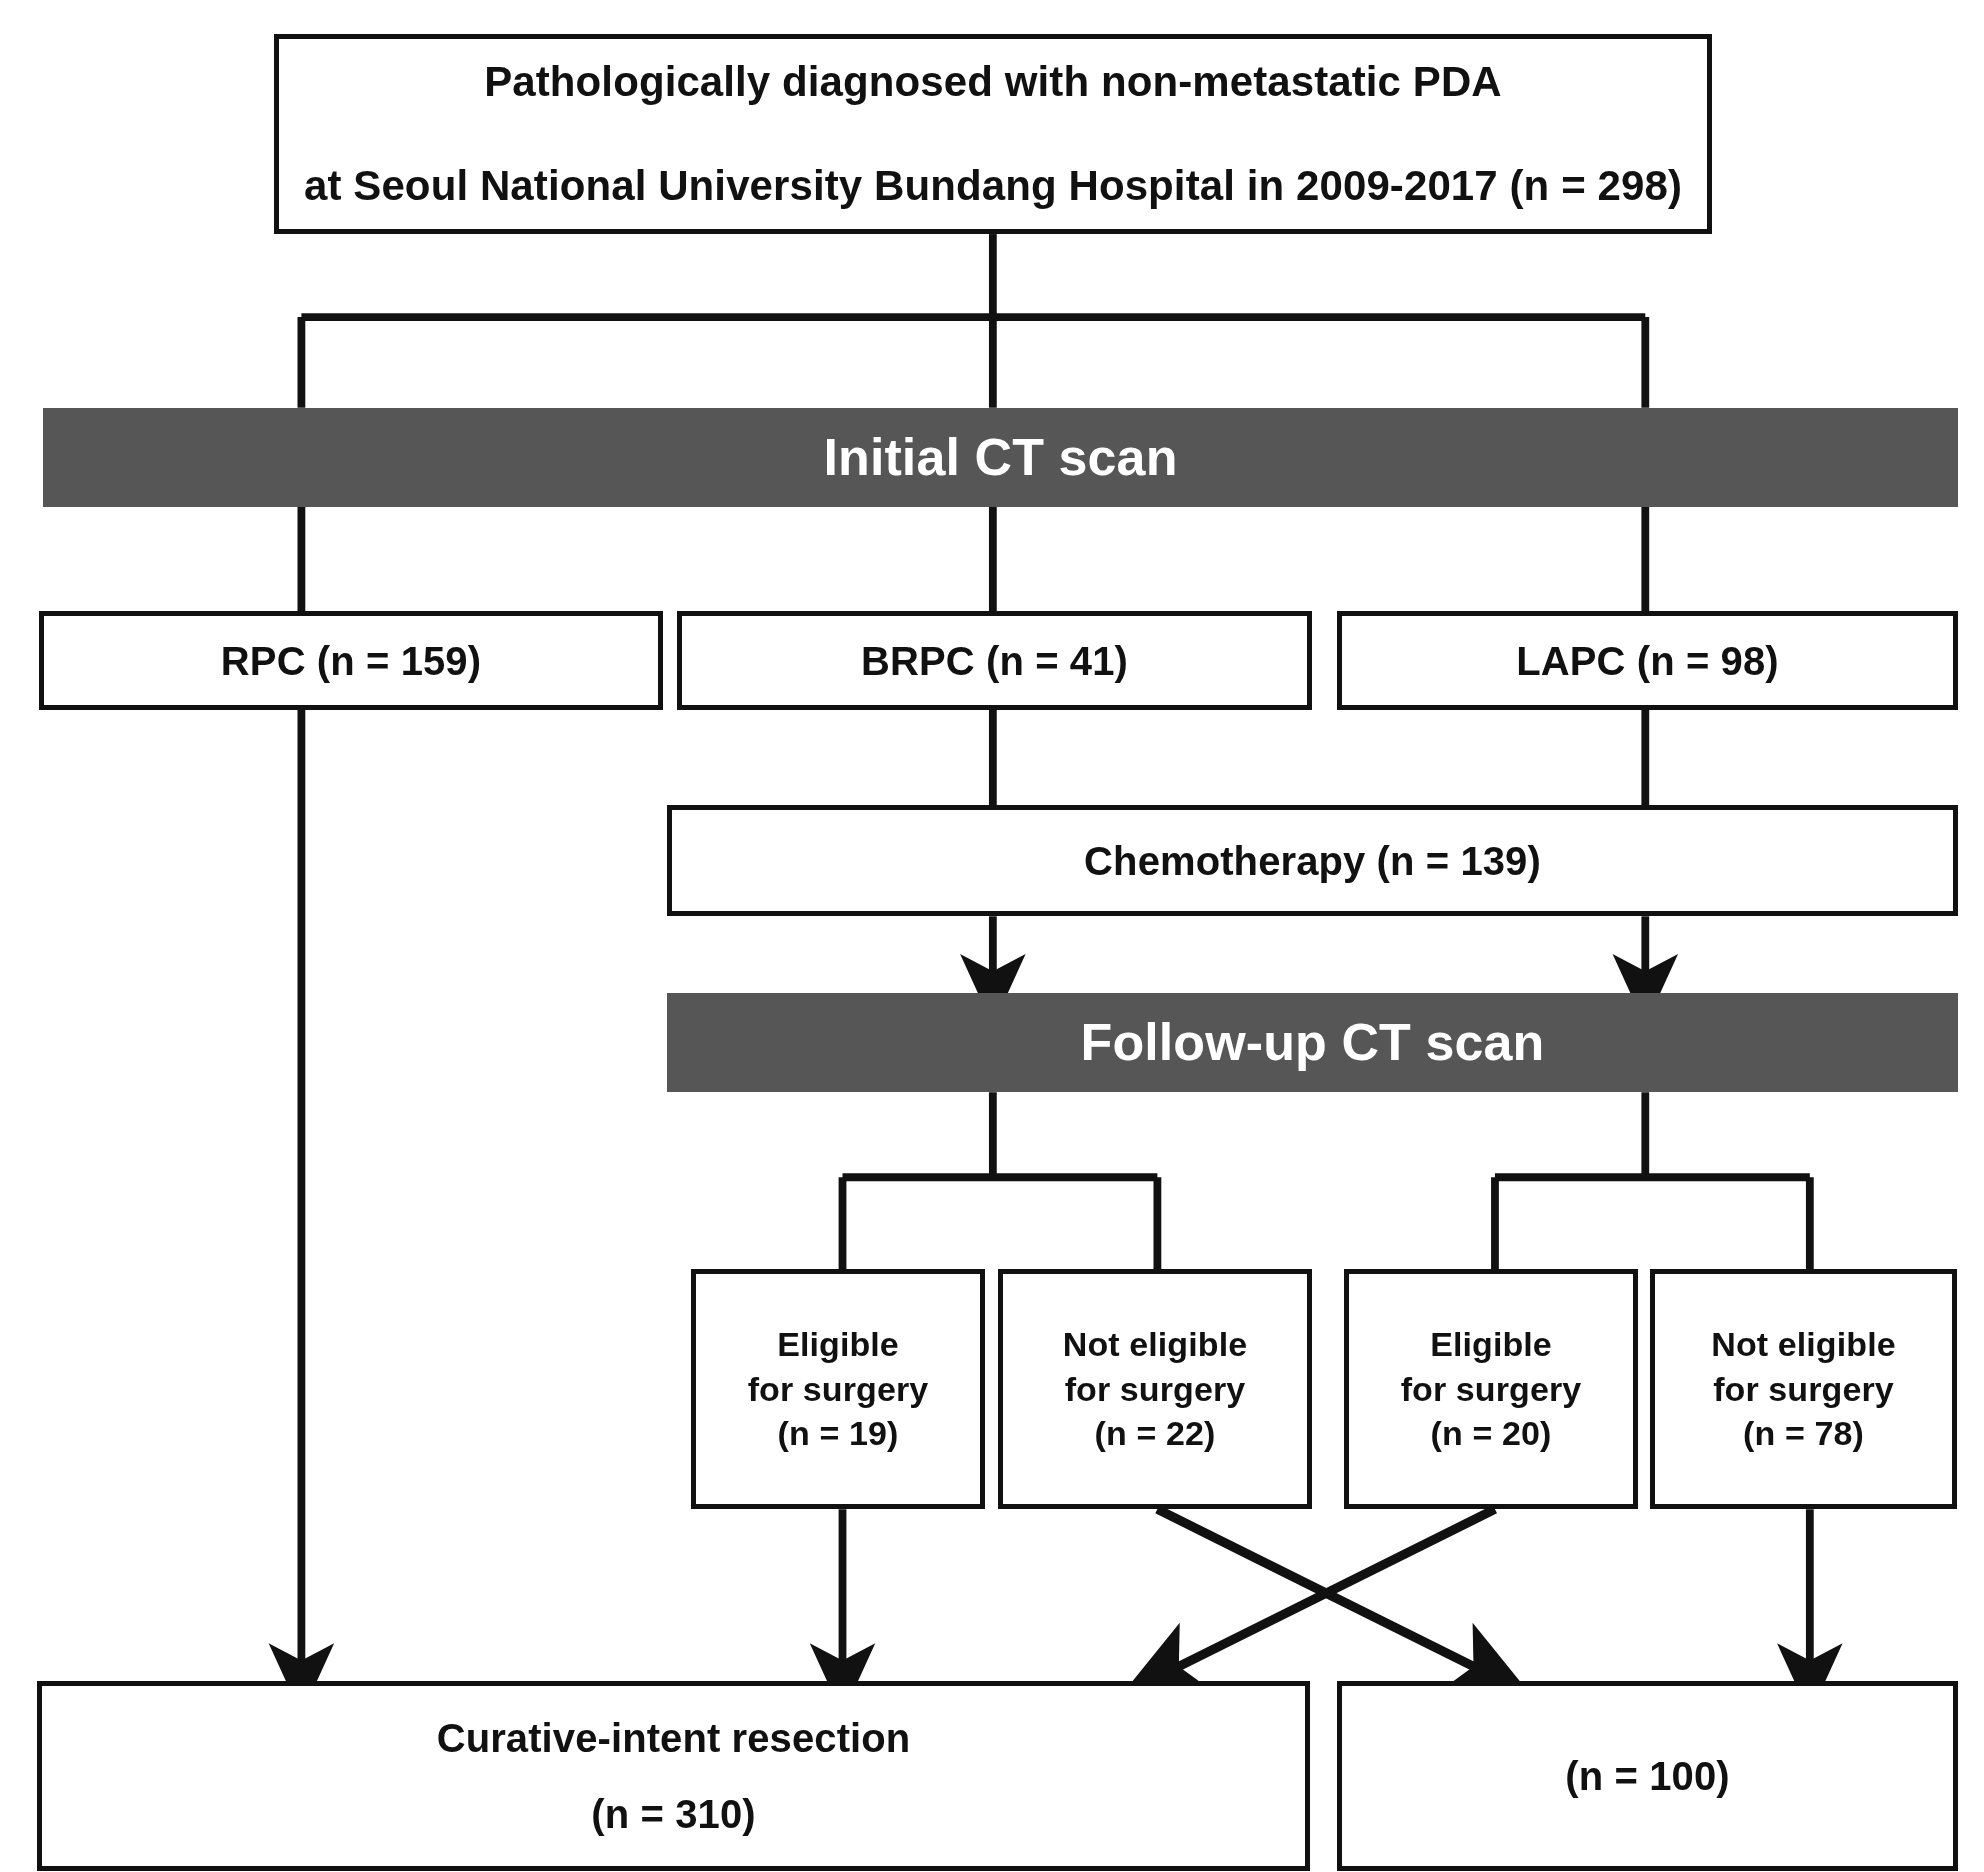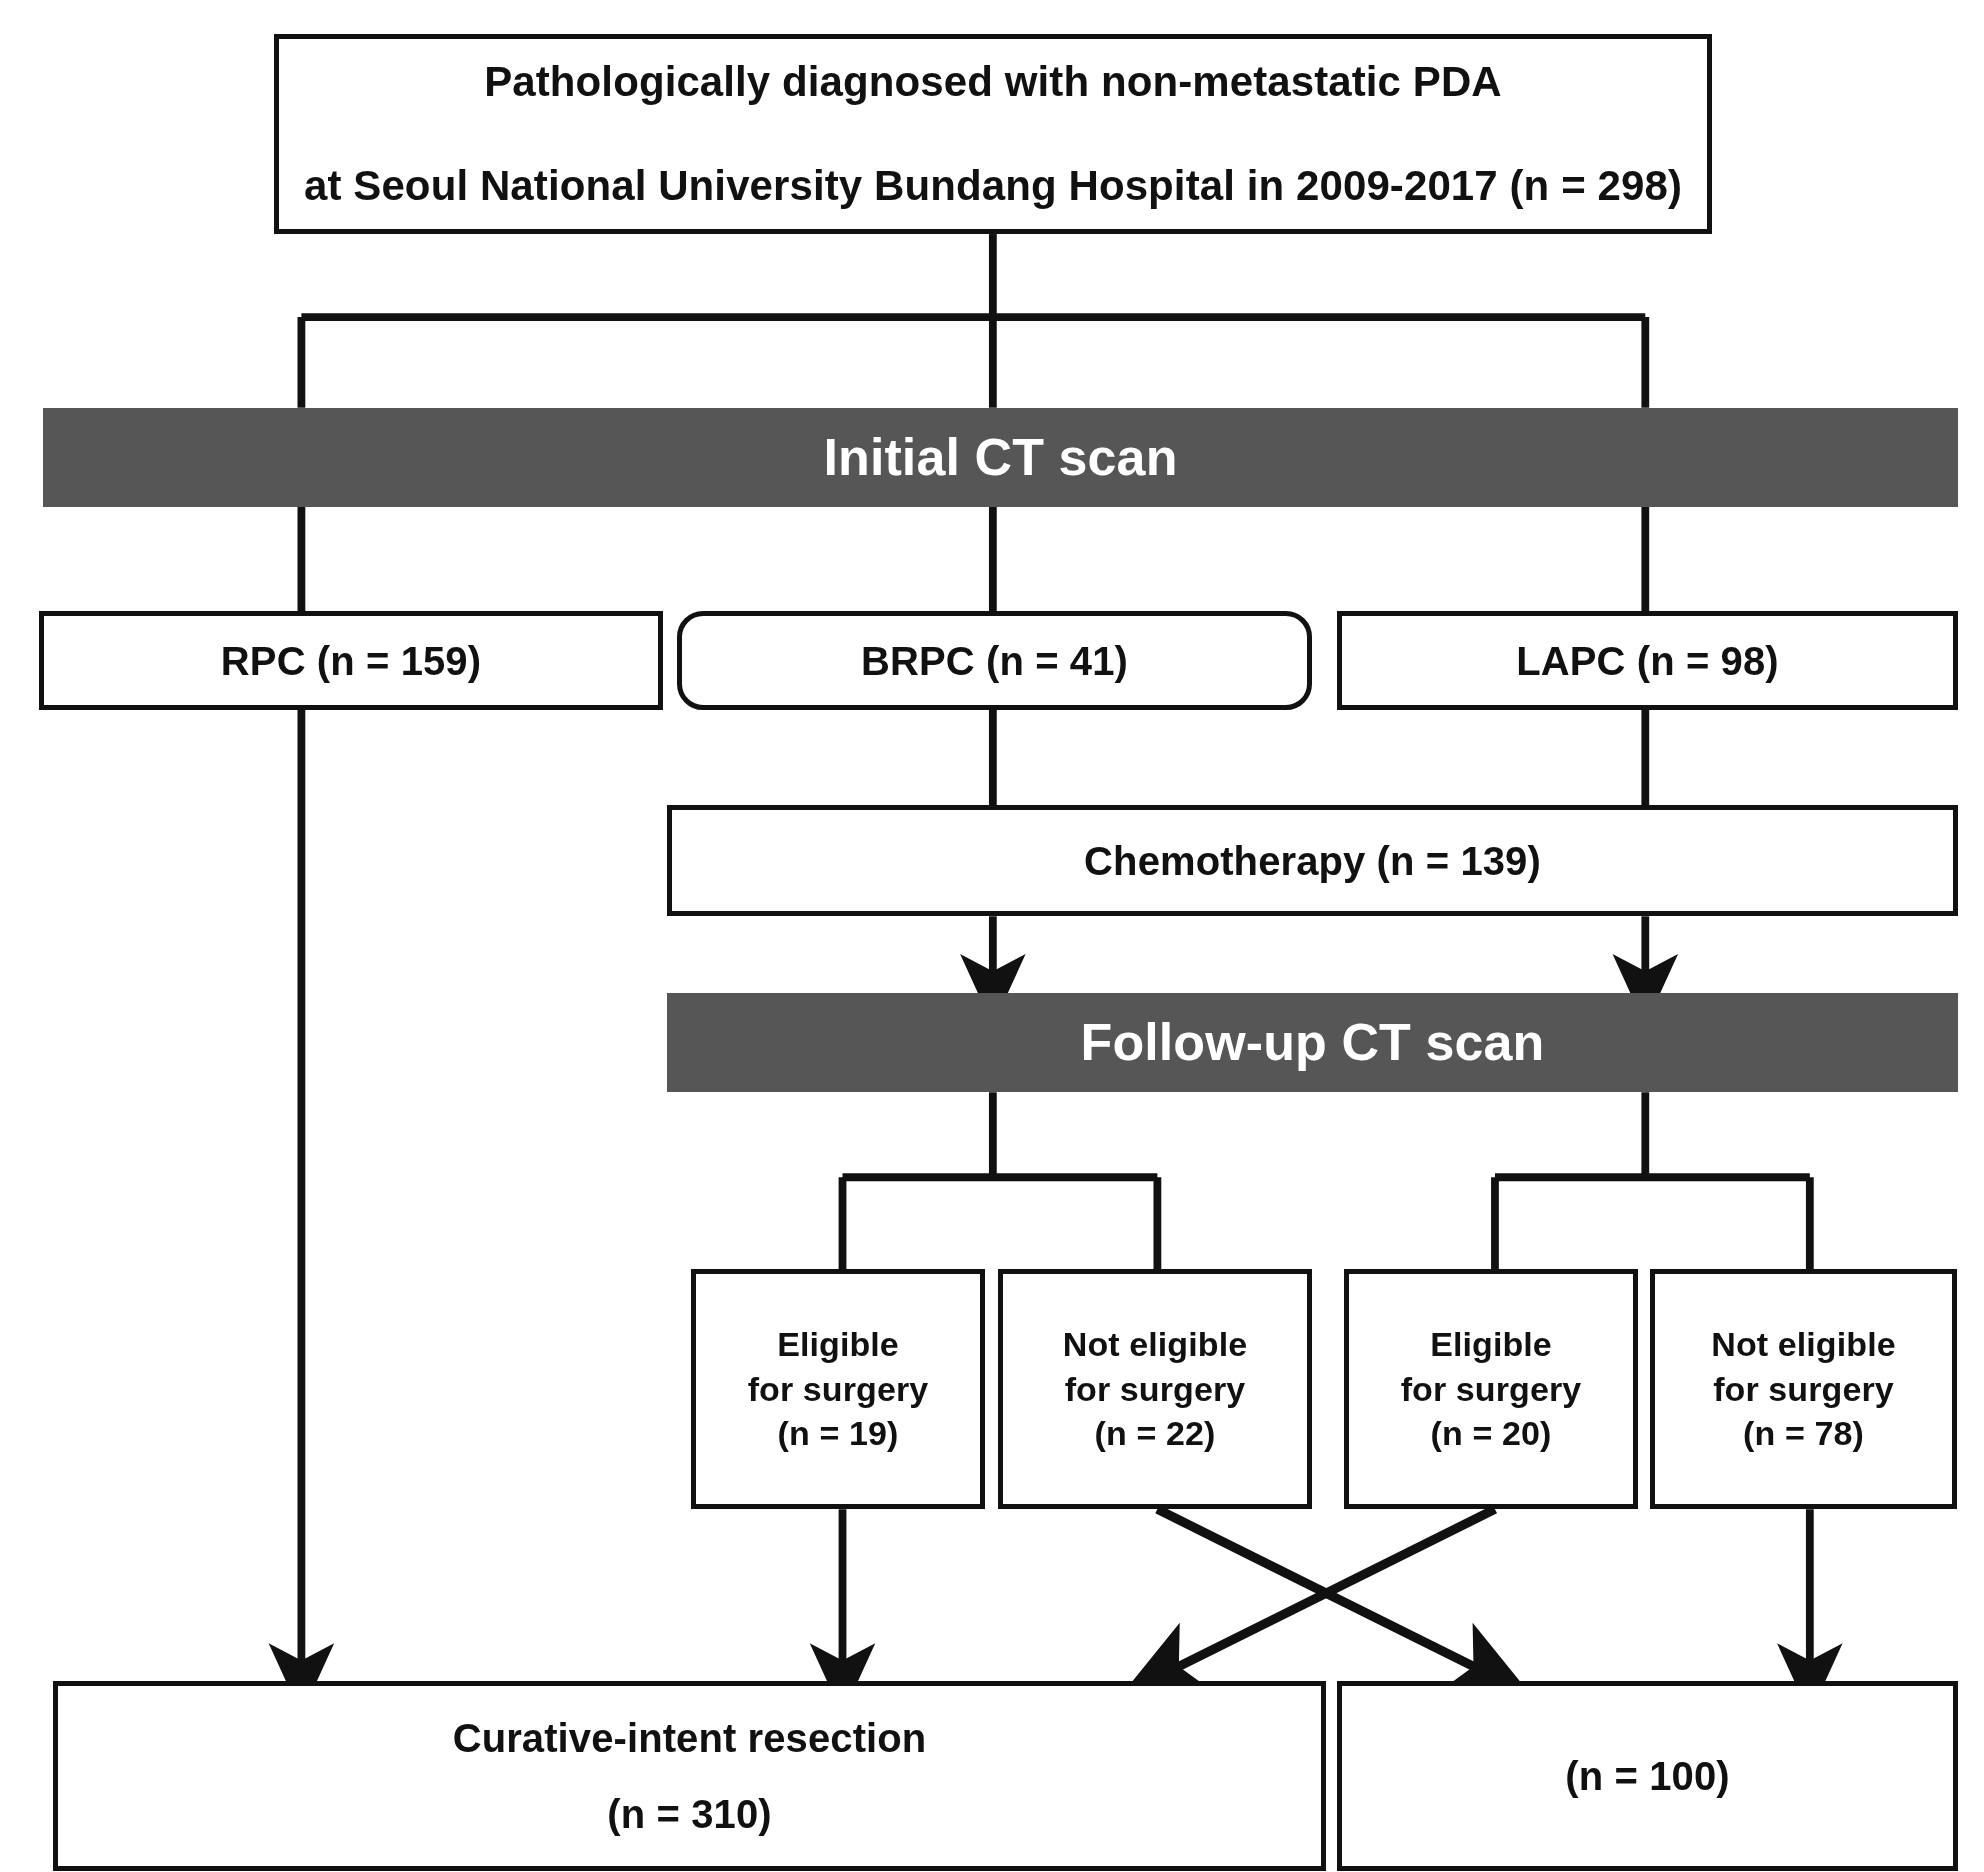--- a/index.html
+++ b/index.html
@@ -124,21 +124,21 @@
   </div>
 
   <div class="node bar t-md" style="left:43px; top:408px; width:1915px; height:99px;">
     <span class="line">Initial CT scan</span>
   </div>
 
   <div class="node box t-lg" style="left:39px; top:611px; width:624px; height:99px;">
     <span class="line">RPC (n = 159)</span>
   </div>
 
-  <div class="node box t-lg" style="left:677px; top:611px; width:635px; height:99px;border-radius:26px;">
+  <div class="node box t-lg" style="left:677px; top:611px; width:635px; height:99px;">
     <span class="line">BRPC (n = 41)</span>
   </div>
 
   <div class="node box t-lg" style="left:1337px; top:611px; width:621px; height:99px;">
     <span class="line">LAPC (n = 98)</span>
   </div>
 
   <div class="node box t-lg" style="left:667px; top:805px; width:1291px; height:111px;">
     <span class="line">Chemotherapy (n = 139)</span>
   </div>
@@ -164,21 +164,21 @@
     <span class="line">for surgery</span>
     <span class="line">(n = 20)</span>
   </div>
 
   <div class="node box t-sm" style="left:1650px; top:1269px; width:307px; height:240px;">
     <span class="line">Not eligible</span>
     <span class="line">for surgery</span>
     <span class="line">(n = 78)</span>
   </div>
 
-  <div class="node box t-lg" style="left:53px; top:1681px; width:1273px; height:190px;gap:28px;">
+  <div class="node box t-lg" style="left:37px; top:1681px; width:1273px; height:190px;gap:28px;">
     <span class="line">Curative-intent resection</span>
     <span class="line">(n = 310)</span>
   </div>
 
   <div class="node box t-lg" style="left:1337px; top:1681px; width:621px; height:190px;">
     <span class="line">(n = 100)</span>
   </div>
 
 </div>
 

